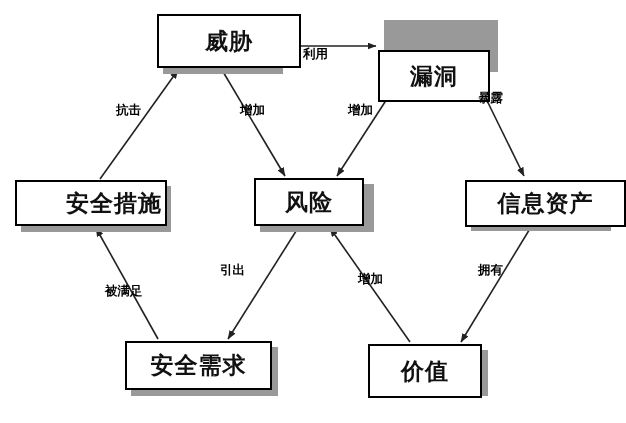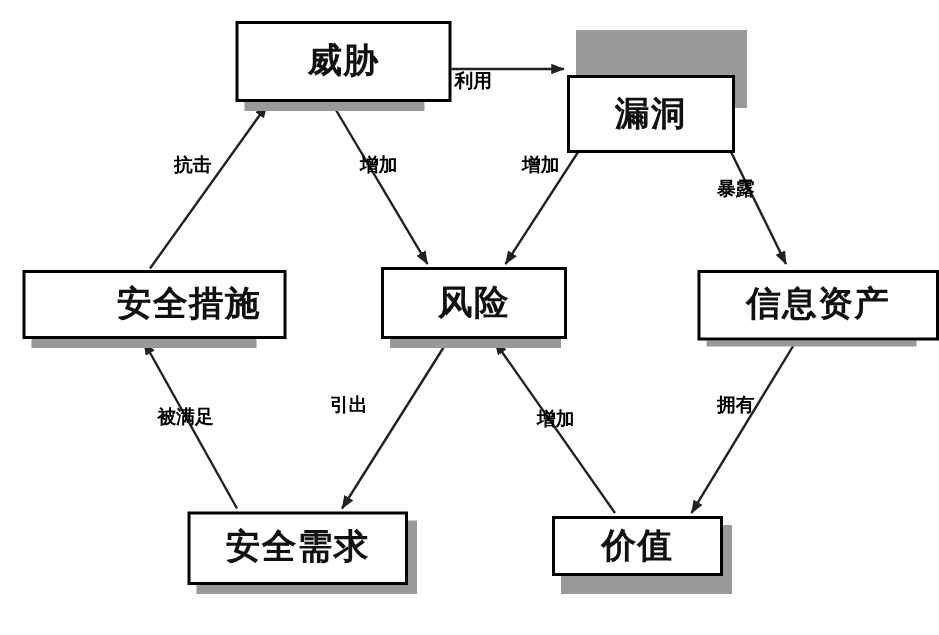--- a/index.html
+++ b/index.html
@@ -89,41 +89,41 @@
       <div class="node-shadow" style="left: 131px; top: 347px; width: 147px; height: 49px;"></div>
       <div class="node-shadow" style="left: 374px; top: 350px; width: 114px; height: 46px;"></div>
     </div>
   <div id="node-layer">
       <div class="node" style="left: 157px; top: 14px; width: 144px; height: 54px;">
         <span class="node-label">威胁</span>
       </div>
       <div class="node" style="left: 378px; top: 28px; width: 112px; height: 52px; margin-top: 22px;">
         <span class="node-label">漏洞</span>
       </div>
-      <div class="node" style="left: 15px; top: 180px; width: 176px; height: 46px; padding-left: 46px;">
+      <div class="node" style="left: 15px; top: 180px; width: 152px; height: 46px; padding-left: 46px;">
         <span class="node-label">安全措施</span>
       </div>
-      <div class="node" style="left: 254px; top: 178px; width: 124px; height: 48px; justify-content: center;">
+      <div class="node" style="left: 254px; top: 178px; width: 110px; height: 48px; justify-content: center;">
         <span class="node-label">风险</span>
       </div>
       <div class="node" style="left: 465px; top: 180px; width: 161px; height: 47px;">
         <span class="node-label">信息资产</span>
       </div>
       <div class="node" style="left: 125px; top: 341px; width: 147px; height: 49px; align-items: center;">
         <span class="node-label">安全需求</span>
       </div>
-      <div class="node" style="left: 368px; top: 344px; width: 114px; height: 40px;">
+      <div class="node" style="left: 368px; top: 344px; width: 114px; height: 54px;">
         <span class="node-label">价值</span>
       </div>
     </div>
   <div id="edge-label-layer">
       <div class="edge-label" style="left: 303px; top: 22px; margin-top: 26px;">利用</div>
       <div class="edge-label" style="left: 116px; top: 104px;">抗击</div>
       <div class="edge-label" style="left: 240px; top: 104px;">增加</div>
       <div class="edge-label" style="left: 348px; top: 104px;">增加</div>
-      <div class="edge-label" style="left: 478px; top: 120px;">暴露</div>
-      <div class="edge-label" style="left: 105px; top: 272px; text-align: right;">被满足</div>
+      <div class="edge-label" style="left: 478px; top: 92px;">暴露</div>
+      <div class="edge-label" style="left: 105px; top: 285px; text-align: right;">被满足</div>
       <div class="edge-label" style="left: 220px; top: 264px; text-align: right;">引出</div>
       <div class="edge-label" style="left: 358px; top: 273px;">增加</div>
       <div class="edge-label" style="left: 478px; top: 264px;">拥有</div>
     </div>
 
 </div>
 
 </body></html>

